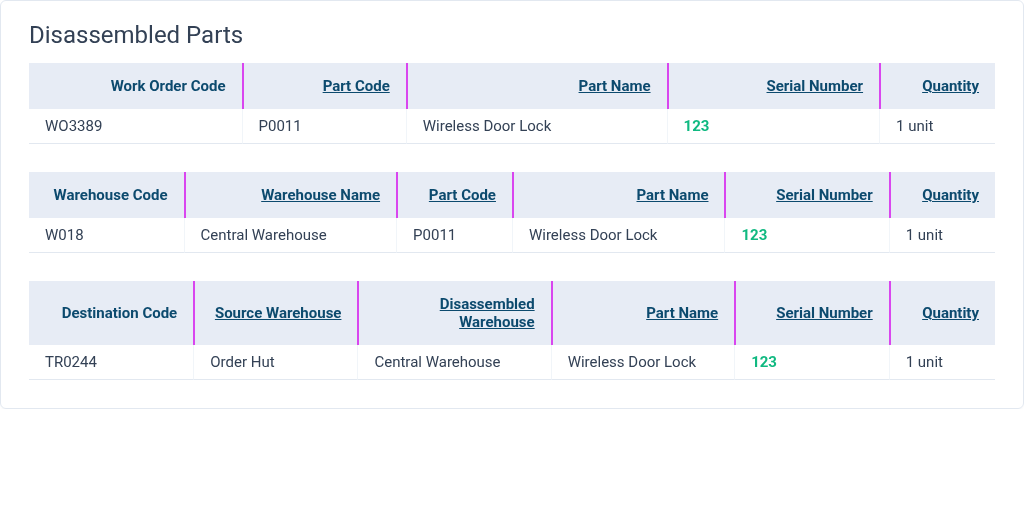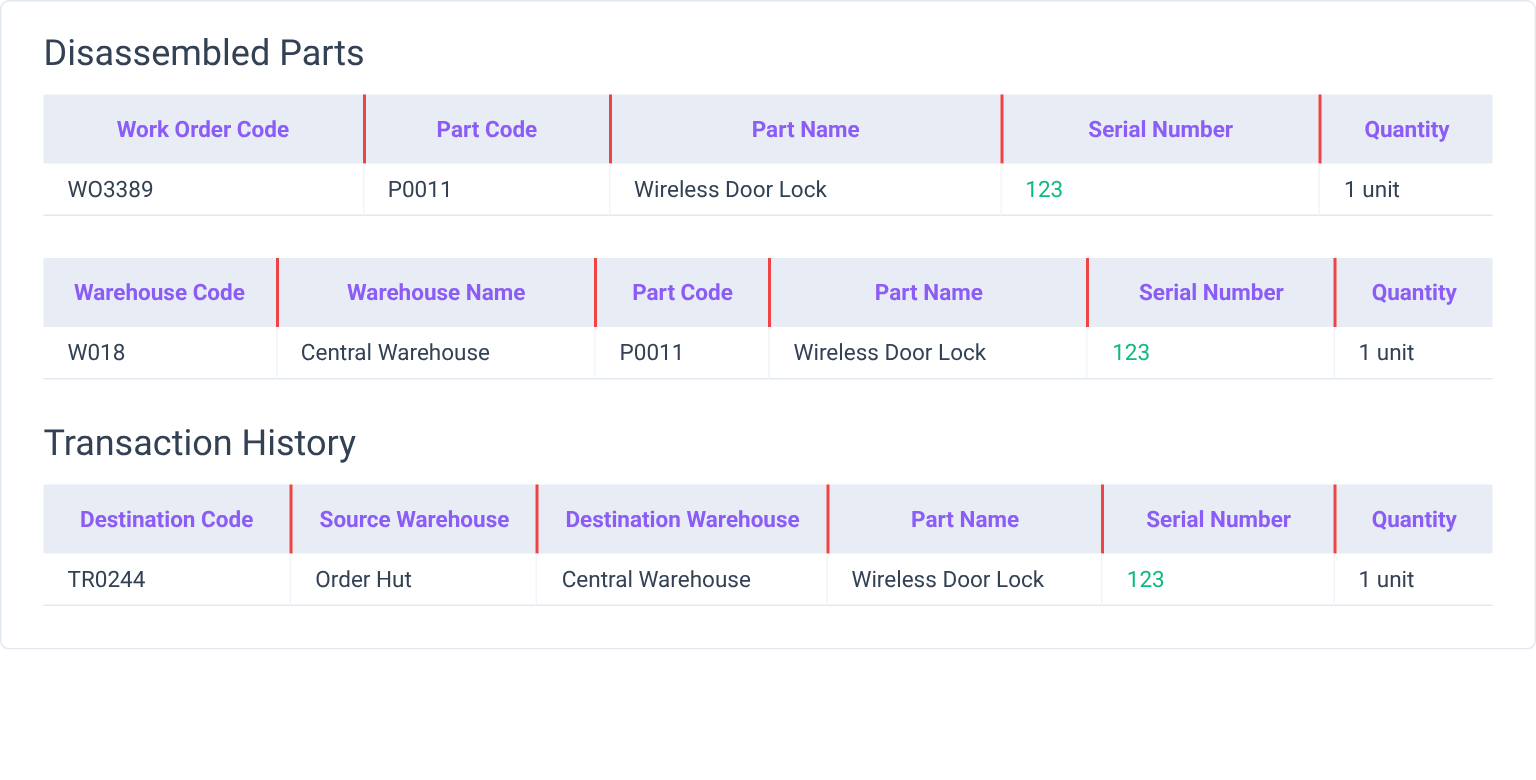--- a/index.html
+++ b/index.html
@@ -28,40 +28,41 @@
       margin: 0 0 14px;
     }
     .tbl {
       width: 100%;
       border-collapse: separate;
       border-spacing: 0;
       font-size: 15px;
     }
     .tbl thead th {
       background: #e7ecf5;
-      color: #8b5cf6;
-      text-align: center;
+      color: #0c4a6e;
+      text-align: right;
       font-weight: 700;
       padding: 14px 16px;
       border: none;
     }
     .tbl thead th + th {
-      border-left: 2px solid #ef4444;
+      border-left: 2px solid #d946ef;
+      text-decoration: underline;
     }
     .tbl tbody td {
       padding: 8px 16px;
       border-bottom: 1px solid #e2e8f0;
       color: #334155;
     }
     .tbl tbody td + td {
       border-left: 1px solid #f1f5f9;
     }
     .serial-link {
       color: #10b981;
-      font-weight: 400;
+      font-weight: 700;
       cursor: pointer;
     }
   </style>
 </head>
 <body>
 
 <div class="container">
 
   <div class="section">
     <h3 class="section-title">Disassembled Parts</h3>
@@ -121,35 +122,34 @@
           <td>P0011</td>
           <td>Wireless Door Lock</td>
           <td><span class="serial-link">123</span></td>
           <td>1 unit</td>
         </tr>
       </tbody>
     </table>
   </div>
 
   <div class="section">
-    <h3 class="section-title">Transaction History</h3>
     <table class="tbl">
       <colgroup>
         <col style="width:17%">
           <col style="width:17%">
           <col style="width:20%">
           <col style="width:19%">
           <col style="width:16%">
           <col style="width:11%">
       </colgroup>
       <thead>
         <tr>
           <th>Destination Code</th>
           <th>Source Warehouse</th>
-          <th>Destination Warehouse</th>
+          <th>Disassembled Warehouse</th>
           <th>Part Name</th>
           <th>Serial Number</th>
           <th>Quantity</th>
         </tr>
       </thead>
       <tbody>
         <tr>
           <td>TR0244</td>
           <td>Order Hut</td>
           <td>Central Warehouse</td>

